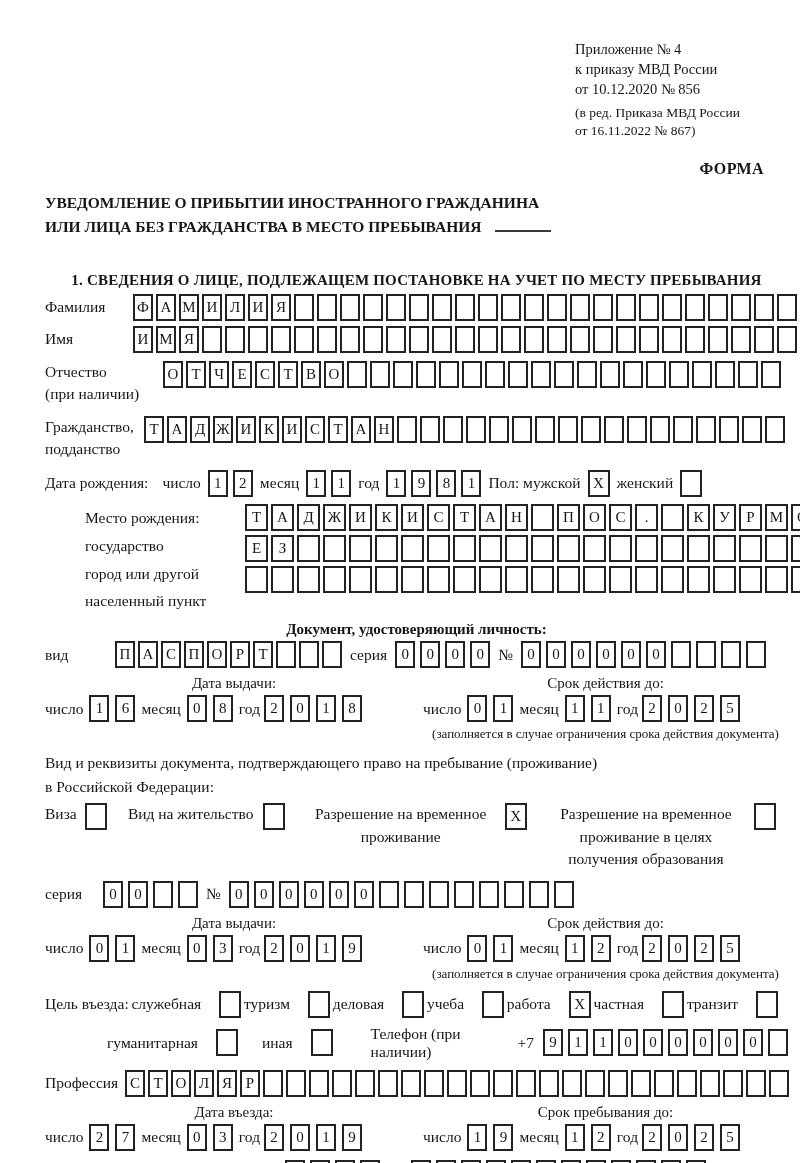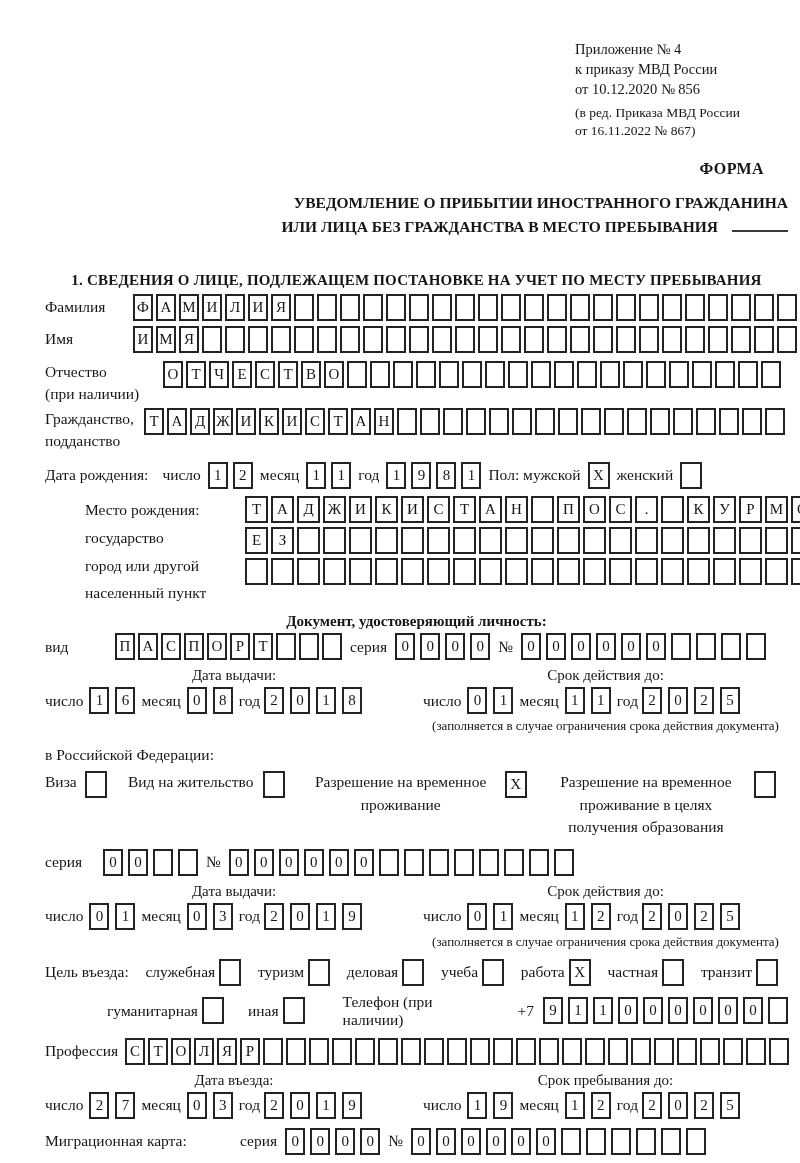--- a/index.html
+++ b/index.html
@@ -10,21 +10,21 @@
     color:#161616; font-size:15.5px;
   }
   .page { width:800px; height:1163px; padding:39px 12px 0 45px; position:relative; }
 
   
   .appendix { margin-left:530px; font-size:14.5px; line-height:1.38; }
   .appendix-note { font-size:13.5px; margin-top:5px; line-height:1.35; }
   .form-word { text-align:right; margin:20px 24px 0 0; font-weight:bold; font-size:16px; letter-spacing:.4px; }
 
   
-  .title { text-align:right; font-weight:bold; font-size:15.5px; margin-top:13px; line-height:1.5; }
+  .title { text-align:left; font-weight:bold; font-size:15.5px; margin-top:13px; line-height:1.5; }
   .title-underline { display:inline-block; width:56px; height:15px; border-bottom:2.5px solid #3a3a3a; margin-left:14px; }
   .section-heading { text-align:center; font-weight:bold; font-size:15px; margin-top:34px; letter-spacing:.2px; }
 
   
   .frow { display:flex; align-items:center; margin-top:5px; }
   .frow.top { align-items:flex-start; }
   .flabel { flex:0 0 auto; }
   .lw88 { width:88px; }
   .lw118 { width:118px; line-height:1.45; }
   .lw99 { width:99px; line-height:1.45; }
@@ -70,21 +70,21 @@
 
   
   .permits { display:flex; align-items:flex-start; justify-content:space-between; margin-top:4px; padding-right:12px; }
   .pm-item { display:flex; align-items:flex-start; gap:10px; }
   .pm-label { line-height:1.45; }
   .pm-label.c2 { max-width:188px; text-align:center; }
   .pm-label.c3 { max-width:196px; text-align:center; }
 
   
   .purpose-row { display:flex; align-items:center; justify-content:space-between; margin-top:9px; padding-right:10px; }
-  .p-item { display:flex; align-items:center; gap:4px; }
+  .p-item { display:flex; align-items:center; gap:18px; }
   .purpose-row2 { display:flex; align-items:center; margin-top:7px; margin-left:62px; }
   .purpose-row2 .p-item { margin-right:24px; }
   .phone-label { margin:0 24px 0 14px; }
   .phone-prefix { margin-right:9px; }
 </style>
 </head>
 <body>
 
 <div class="page">
 
@@ -208,21 +208,21 @@
         <span class="cell"></span>
         <span class="cell"></span>
         <span class="cell"></span>
         <span class="cell"></span>
         <span class="cell"></span>
         <span class="cell"></span>
         <span class="cell"></span>
       </div>
   </div>
 
-  <div class="frow top" style="margin-top:2px">
+  <div class="frow top" style="margin-top:10px">
     <div class="flabel lw99">
       <div>Гражданство,</div>
       <div>подданство</div>
     </div>
     <div class="cells">
         <span class="cell">Т</span>
         <span class="cell">А</span>
         <span class="cell">Д</span>
         <span class="cell">Ж</span>
         <span class="cell">И</span>
@@ -443,20 +443,21 @@
             <span class="cell">0</span>
             <span class="cell">2</span>
             <span class="cell">5</span>
           </div>
       </div>
       <div class="note">(заполняется в случае ограничения срока действия документа)</div>
     </div>
   </div>
 
   <div style="margin-top:9px; line-height:1.55">
+    <div>Вид и реквизиты документа, подтверждающего право на пребывание (проживание)</div>
     <div>в Российской Федерации:</div>
   </div>
 
   <div class="permits">
     <div class="pm-item">
       <div class="pm-label">Виза</div>
       <div class="cb" style="margin-left:-2px"></div>
     </div>
     <div class="pm-item">
       <div class="pm-label">Вид на жительство</div>

